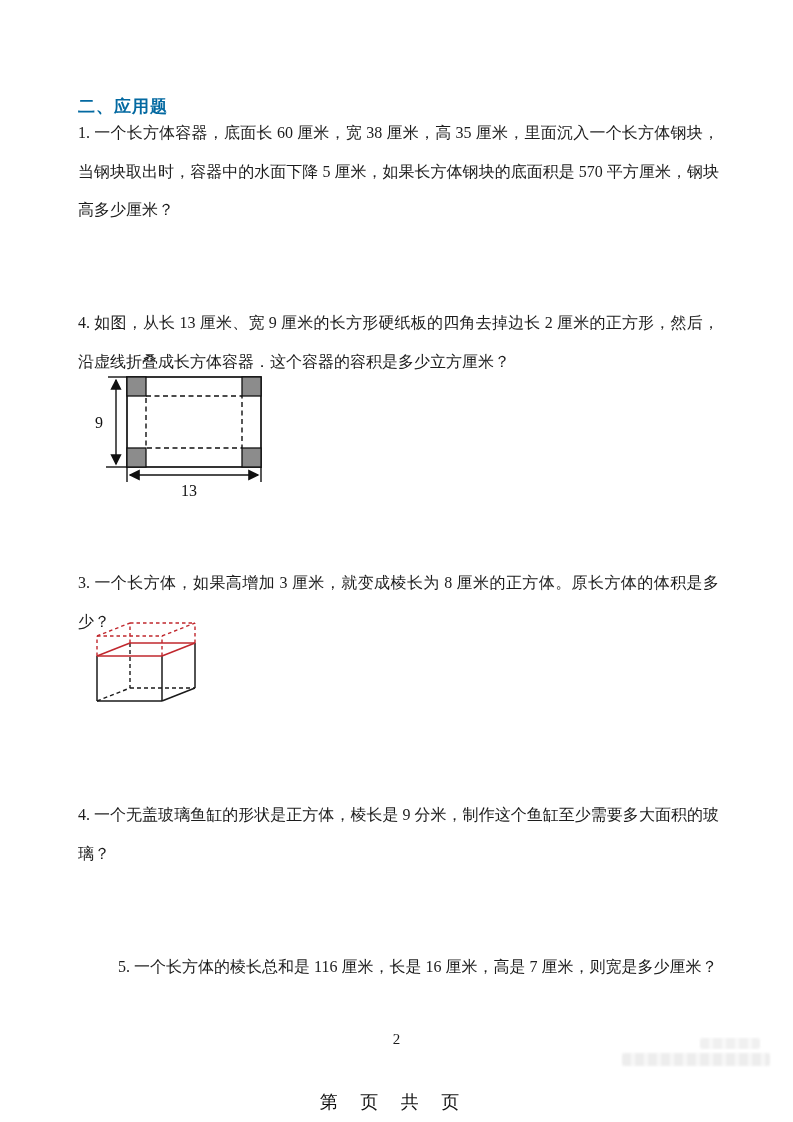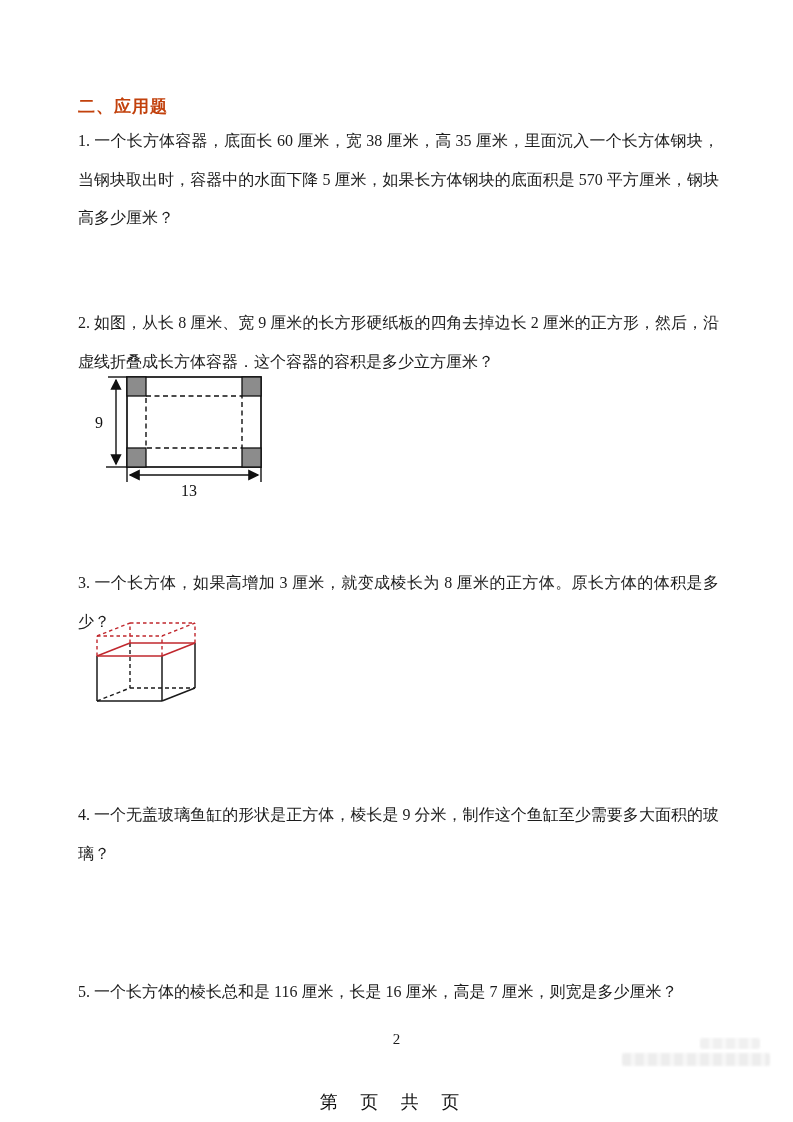--- a/index.html
+++ b/index.html
@@ -15,25 +15,25 @@
   .heading{
     left:78px;top:95px;
     font-size:17px;font-weight:bold;
     letter-spacing:1px;
   }
   .problem{
     left:78px;width:641px;
     font-size:16px;line-height:38.5px;
     text-align:justify;text-justify:inter-ideograph;
   }
-  #p1{top:122px;}
+  #p1{top:114px;}
   #p2{top:304px;}
   #p3{top:564px;}
   #p4{top:796px;}
-  #p5{top:973px;}
+  #p5{top:948px;margin-left:40px;}
   #fig-cardboard{left:94px;top:370px;}
   #fig-cuboid{left:90px;top:616px;}
   .fig-label{font-family:"Liberation Serif","DejaVu Serif",serif;}
   .page-number{
     left:0;top:1031px;width:793px;
     text-align:center;font-size:15px;
   }
   .page-footer{
     left:0;top:1090px;width:788px;
     text-align:center;font-size:18px;
@@ -44,24 +44,24 @@
     background:repeating-linear-gradient(90deg,#ececec 0 9px,#f7f7f7 9px 13px);
     filter:blur(1px);
     border-radius:2px;
   }
   #wm1{left:700px;top:1038px;width:60px;height:11px;opacity:.75;}
   #wm2{left:622px;top:1053px;width:148px;height:13px;opacity:.9;}
 </style>
 </head>
 <body>
 
-<div class="abs heading" style="color:#c2410c">二、应用题</div>
+<div class="abs heading" style="color:#0369a1">二、应用题</div>
 
 <div class="abs problem" id="p1">1. 一个长方体容器，底面长 60 厘米，宽 38 厘米，高 35 厘米，里面沉入一个长方体钢块，当钢块取出时，容器中的水面下降 5 厘米，如果长方体钢块的底面积是 570 平方厘米，钢块高多少厘米？</div>
-<div class="abs problem" id="p2">2. 如图，从长 8 厘米、宽 9 厘米的长方形硬纸板的四角去掉边长 2 厘米的正方形，然后，沿虚线折叠成长方体容器．这个容器的容积是多少立方厘米？</div>
+<div class="abs problem" id="p2">4. 如图，从长 13 厘米、宽 9 厘米的长方形硬纸板的四角去掉边长 2 厘米的正方形，然后，沿虚线折叠成长方体容器．这个容器的容积是多少立方厘米？</div>
 
 <svg class="abs" id="fig-cardboard" width="185" height="132" viewBox="0 0 185 132">
   <defs>
     <marker id="ah-e" markerWidth="9" markerHeight="8" refX="7" refY="4" orient="auto">
       <path d="M0,0 L8,4 L0,8 z" fill="#111"></path>
     </marker>
     <marker id="ah-s" markerWidth="9" markerHeight="8" refX="1" refY="4" orient="auto">
       <path d="M8,0 L0,4 L8,8 z" fill="#111"></path>
     </marker>
   </defs>

